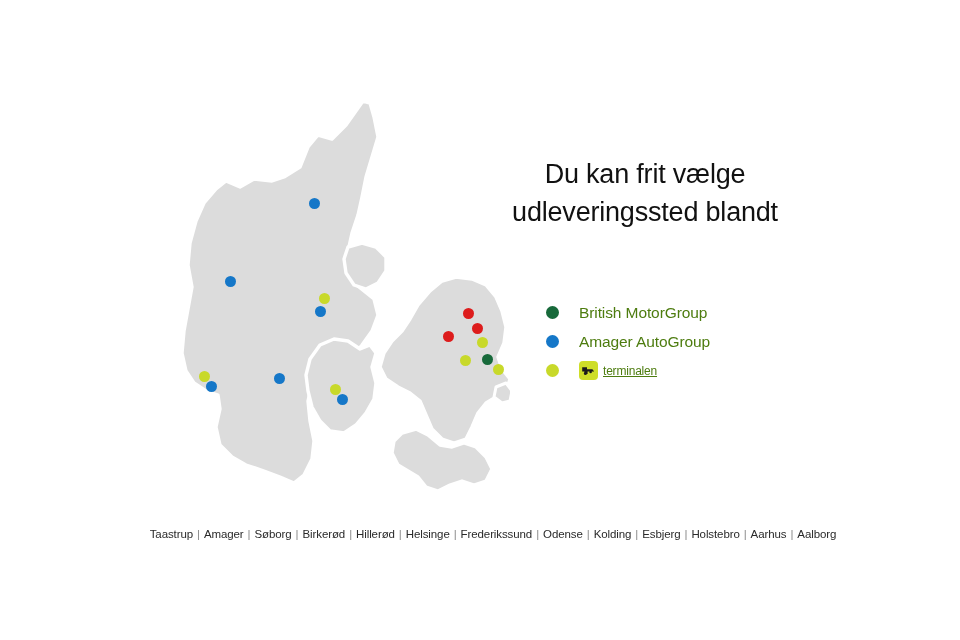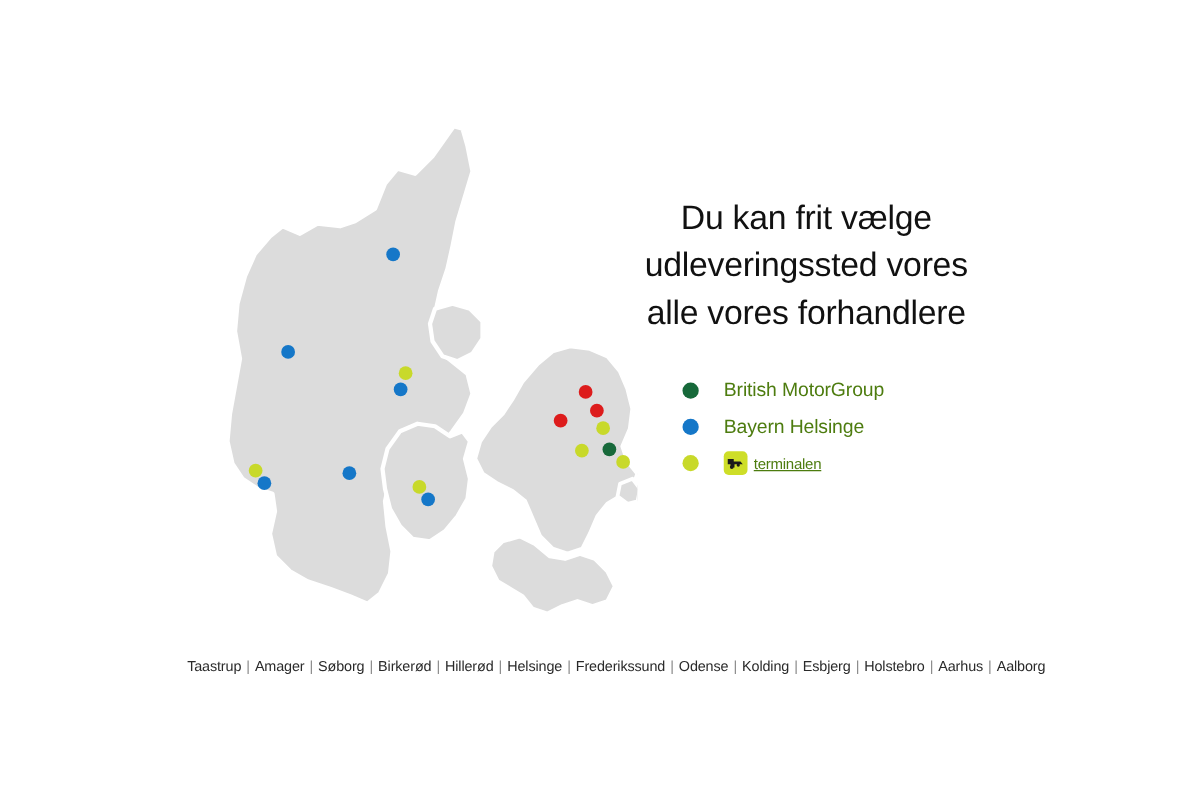--- a/index.html
+++ b/index.html
@@ -202,34 +202,33 @@
         <div class="map-dot" style="left: 262.5px; top: 235.5px; background: rgb(221, 28, 28);"></div>
         <div class="map-dot" style="left: 296.5px; top: 241.5px; background: rgb(200, 217, 42);"></div>
         <div class="map-dot" style="left: 279.5px; top: 259.5px; background: rgb(200, 217, 42);"></div>
         <div class="map-dot" style="left: 301.5px; top: 258.5px; background: rgb(23, 105, 58);"></div>
         <div class="map-dot" style="left: 312.5px; top: 268.5px; background: rgb(200, 217, 42);"></div>
       </div>
   </div>
 
   <div id="headline">
     <span class="hl">Du kan frit vælge</span>
-    <span class="hl">udleveringssted vores</span>
-    <span class="hl">alle vores forhandlere</span>
+    <span class="hl">udleveringssted blandt</span>
   </div>
 
   <div id="legend">
 
     <div class="legend-row">
       <span class="legend-swatch" style="background:#17693a"></span>
       <span class="legend-label">British MotorGroup</span>
     </div>
 
     <div class="legend-row">
       <span class="legend-swatch" style="background:#1577c8"></span>
-      <span class="legend-label">Bayern Helsinge</span>
+      <span class="legend-label">Amager AutoGroup</span>
     </div>
 
     <div class="legend-row">
       <span class="legend-swatch" style="background:#c8d92a"></span>
       <span class="legend-label">
         <span class="logo-terminalen">
           <svg width="19" height="19" viewBox="0 0 19 19">
             <path d="M3.2 10.4 L3.2 6.2 L8.0 6.2 L8.0 8.2 L13.4 8.2
                      L15.2 10.4 L8.6 10.4 L8.6 13.0 L5.4 13.0
                      L5.4 10.4 Z" fill="#1b1b1b"></path>

